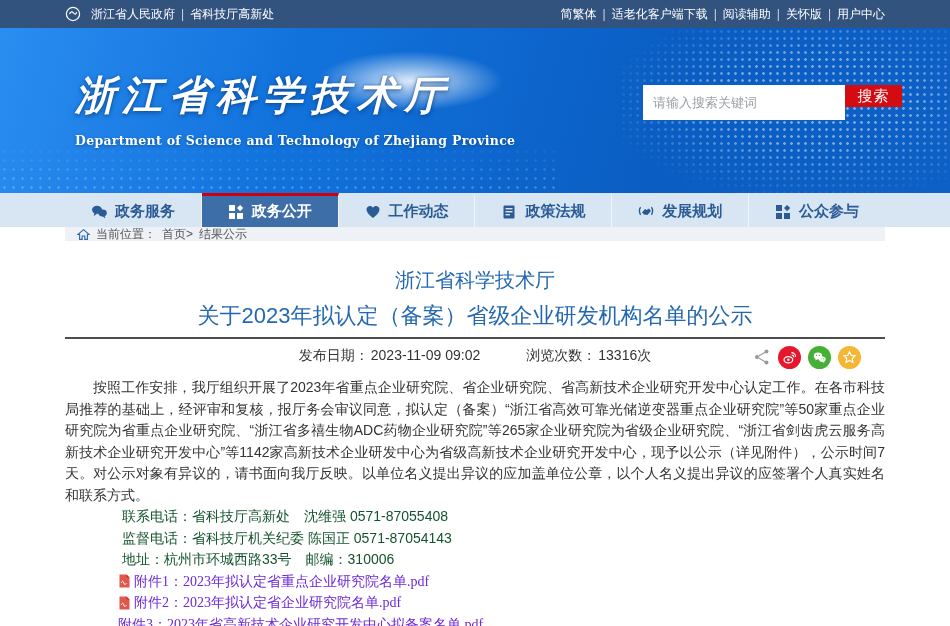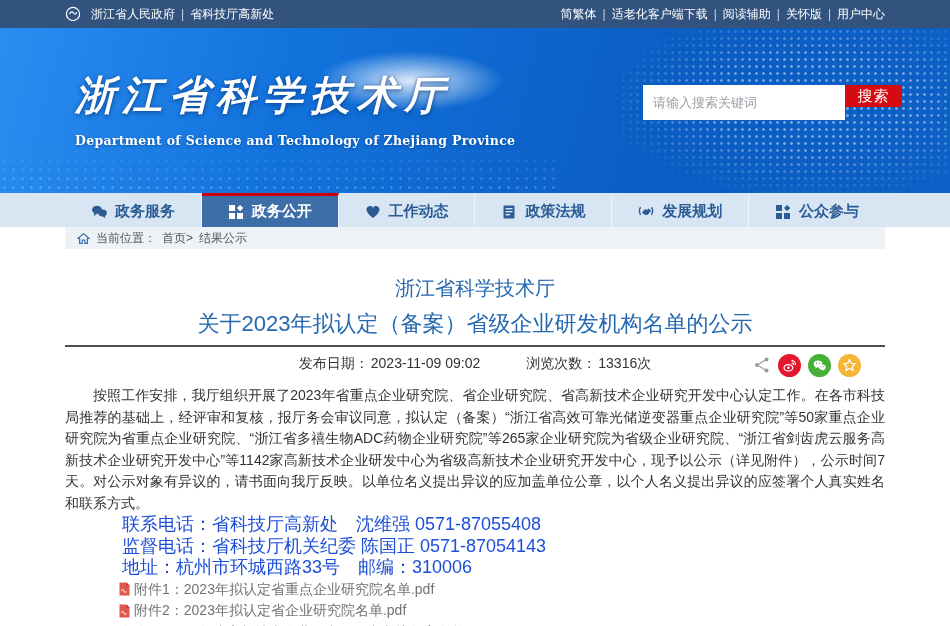--- a/index.html
+++ b/index.html
@@ -48,21 +48,21 @@
   .nav-item { flex:1; display:flex; align-items:center; justify-content:center; gap:8px;
     font-size:15px; color:#2b5b94; text-decoration:none; cursor:pointer;
     border-top:3px solid transparent; border-right:1px solid #eef5fc; font-weight:bold; }
   .nav-item:last-child { border-right:none; }
   .nav-item svg { width:16px; height:16px; fill:#2b5b94; }
   .nav-item.active { background:#3d6ea8; color:#fff; border-top-color:#cf000e; }
   .nav-item.active svg { fill:#fff; }
 
   
   .crumb-wrap { padding:0 65px; }
-  .crumb { height:22px; background:#eef1f5; display:flex; align-items:center; gap:6px;
+  .crumb { height:14px; background:#eef1f5; display:flex; align-items:center; gap:6px;
     padding:0 12px; font-size:12px; color:#555; }
   .crumb a { color:#555; text-decoration:none; cursor:pointer; }
   .crumb svg { width:13px; height:13px; fill:#2b6cb0; }
 
   
   .article { padding:26px 65px 0; }
   .a-title1 { text-align:center; font-size:20px; line-height:26px; font-weight:500; color:#2368b0; }
   .a-title2 { text-align:center; font-size:22px; line-height:30px; font-weight:500;
     color:#2368b0; margin-top:8px; }
   .meta { margin-top:6px; border-top:2px solid #4d4d4d; height:36px; display:flex;
@@ -72,24 +72,24 @@
   .share { position:absolute; right:24px; top:0; height:36px; display:flex;
     align-items:center; gap:7px; }
   .share-glyph { width:18px; height:18px; cursor:pointer; }
   .s-circle { width:23px; height:23px; border-radius:50%; display:flex; align-items:center;
     justify-content:center; cursor:pointer; }
   .s-weibo { background:#e6162d; } .s-wechat { background:#45b035; } .s-qzone { background:#f5b633; }
   .s-circle svg { width:15px; height:15px; }
 
   .body-text { margin-top:4px; font-size:14px; color:#333; line-height:21.5px;
     text-align:justify; text-indent:2em; }
-  .contacts { font-size:18px; color:#1d4ed8; line-height:21.5px; padding-left:57px; }
+  .contacts { font-size:14px; color:#14532d; line-height:21.5px; padding-left:57px; }
   .attachments { padding-left:53px; }
   .attach-row { display:flex; align-items:center; gap:3px; line-height:21.5px; }
-  .attach-row a { font-size:14px; color:#737373; text-decoration:none; cursor:pointer; }
+  .attach-row a { font-size:14px; color:#6d28d9; text-decoration:none; cursor:pointer;font-family:Liberation Serif, serif; }
   .pdf-icon { width:13px; height:14px; flex:0 0 auto; }
 </style>
 </head>
 <body>
 
 <div class="topbar">
   <div class="tb-left">
     <svg class="emblem" viewBox="0 0 16 16">
       <circle cx="8" cy="8" r="6.6" fill="none" stroke="#fff" stroke-width="1.2"></circle>
       <path d="M4.5 8c1.2-2.6 2.8-2.8 4-1s2.8 1.6 3-1" fill="none" stroke="#fff" stroke-width="1.2"></path>

